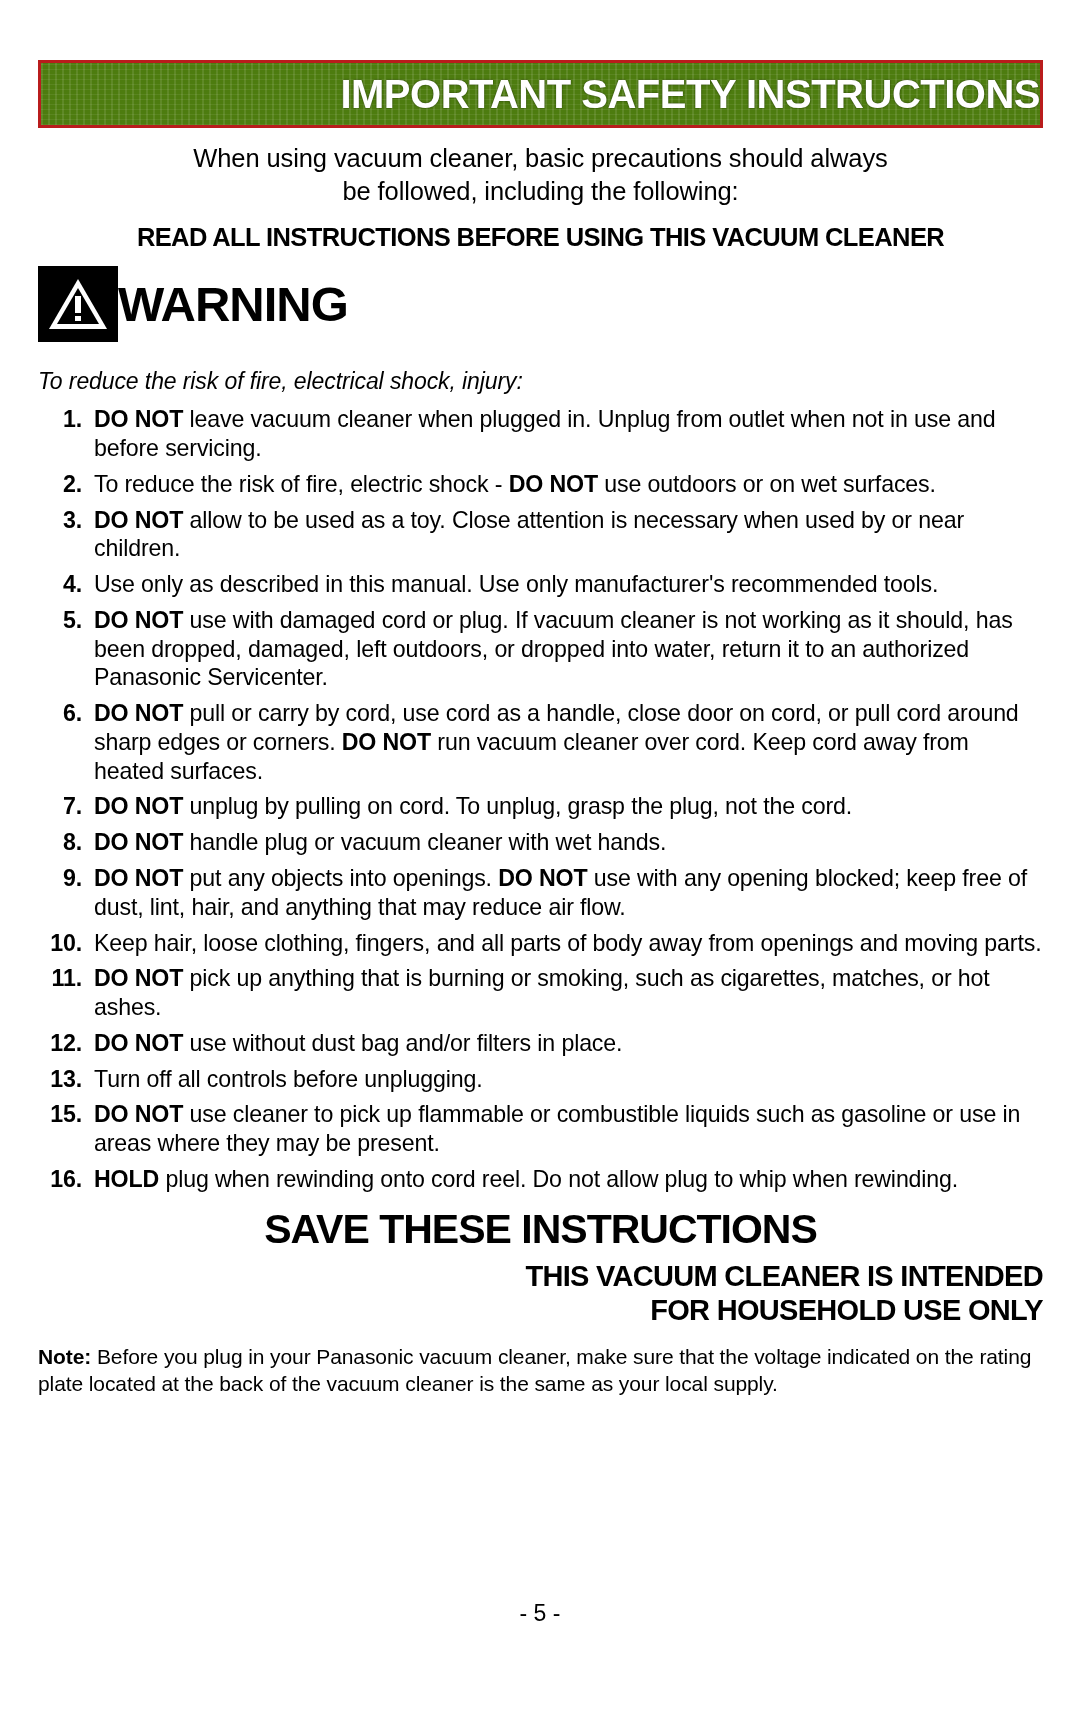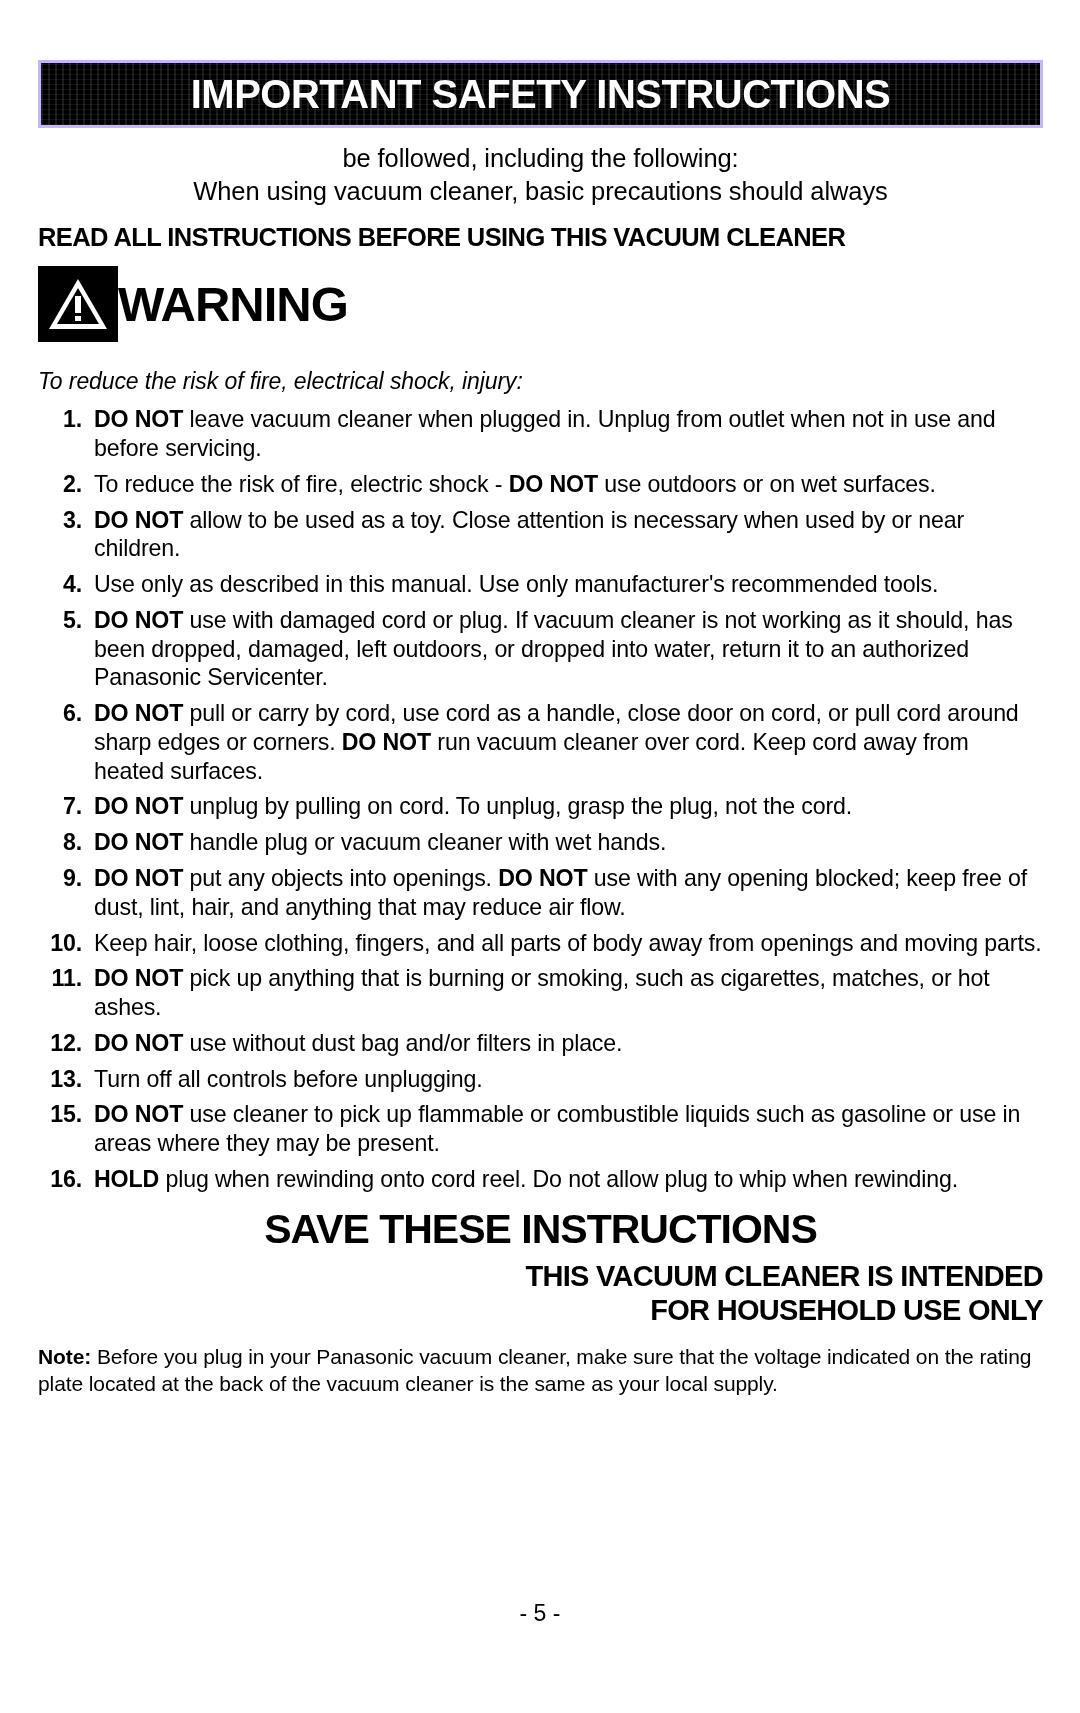--- a/index.html
+++ b/index.html
@@ -27,25 +27,25 @@
     position: absolute;
     left: 38px;
     top: 60px;
     width: 1005px;
   }
 
   
   .banner {
     position: relative;
     height: 62px;
-    background: #000000;
-    border: 3px solid #c4b5fd;
+    background: #4d7c0f;
+    border: 3px solid #b91c1c;
     display: flex;
     align-items: center;
-    justify-content: center;
+    justify-content: flex-end;
     overflow: hidden;
   }
   .banner-noise {
     position: absolute;
     inset: 0;
     background:
       repeating-linear-gradient(90deg, rgba(255,255,255,0.10) 0 2px, rgba(0,0,0,0) 2px 7px),
       repeating-linear-gradient(0deg, rgba(255,255,255,0.07) 0 1px, rgba(0,0,0,0) 1px 5px);
     pointer-events: none;
   }
@@ -63,20 +63,21 @@
   
   .intro {
     margin-top: 14px;
     text-align: center;
     font-size: 25.5px;
     line-height: 1.28;
     letter-spacing: -0.1px;
   }
   .read-all {
     margin-top: 16px;
+    text-align: center;
     font-size: 25.5px;
     font-weight: bold;
     letter-spacing: -0.6px;
     white-space: nowrap;
   }
 
   
   .warning-row {
     margin-top: 14px;
     display: flex;
@@ -176,22 +177,22 @@
 
 <div class="page">
   <div class="content">
 
     <div class="banner">
       <div class="banner-noise"></div>
       <div class="banner-title">IMPORTANT SAFETY INSTRUCTIONS</div>
     </div>
 
     <div class="intro">
+      <div>When using vacuum cleaner, basic precautions should always</div>
       <div>be followed, including the following:</div>
-      <div>When using vacuum cleaner, basic precautions should always</div>
     </div>
 
     <div class="read-all">READ ALL INSTRUCTIONS BEFORE USING THIS VACUUM CLEANER</div>
 
     <div class="warning-row">
       <div class="warning-icon">
         <svg width="62" height="58" viewBox="0 0 62 58" aria-hidden="true">
           <polygon points="31,4 60,54 2,54" fill="#ffffff"></polygon>
           <polygon points="31,13 52,49 10,49" fill="#000000"></polygon>
           <rect x="28" y="21" width="6" height="17" fill="#ffffff"></rect>

